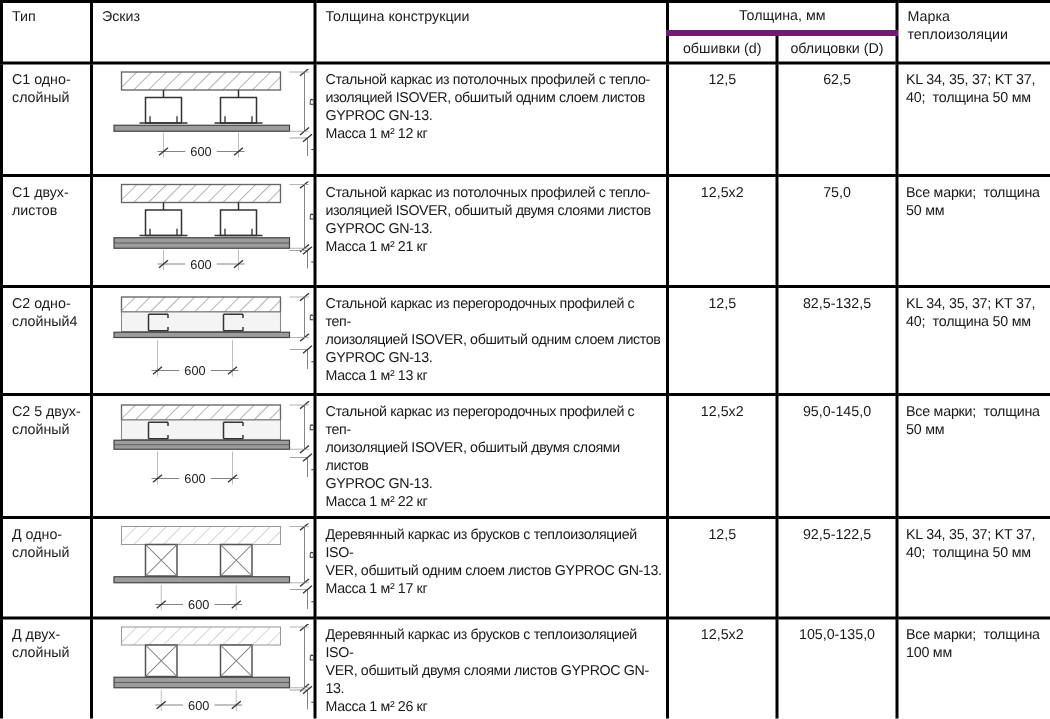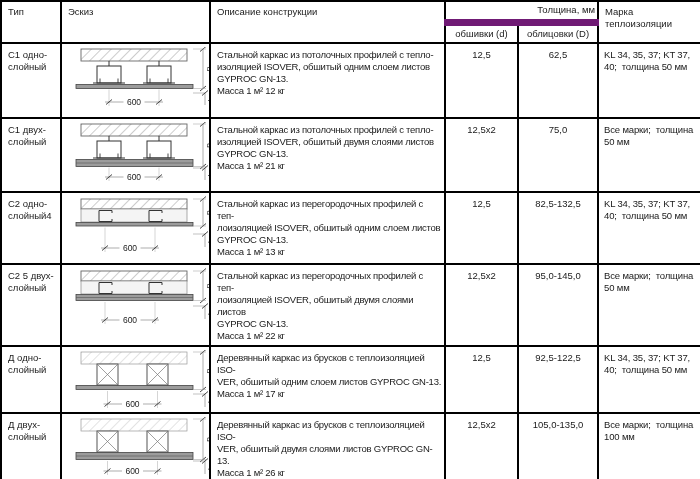--- a/index.html
+++ b/index.html
@@ -1,21 +1,21 @@
 <!DOCTYPE html>
 <html><head>
 <meta charset="utf-8">
 <style>
   html,body{margin:0;padding:0;background:#fff;}
   body{width:700px;height:479px;font-family:"Liberation Sans",sans-serif;color:#1a1a1a;overflow:hidden;}
   table.spec{border-collapse:collapse;table-layout:fixed;width:700px;height:479px;border:2px solid #000;}
   th,td{border:2px solid #000;vertical-align:top;text-align:left;font-weight:normal;
         font-size:9.5px;line-height:12px;padding:4px 3px 3px 6px;white-space:pre-wrap;overflow:hidden;}
   th{font-weight:normal;}
-  .hg{text-align:right;vertical-align:middle;border-bottom:7px solid #701a75;padding:2px;}
+  .hg{text-align:center;vertical-align:middle;border-bottom:4px solid #701a75;padding:2px;}
   .hs{text-align:center;vertical-align:middle;border-top:4px solid #a16207;padding:2px;}
   .c-type{padding-top:5px;}
   .c-desc{letter-spacing:-0.25px;padding:5px 2px 3px 6px;}
   .c-num{text-align:center;padding:5px 1px 3px 1px;}
   .c-brand{letter-spacing:-0.15px;padding:5px 2px 3px 5px;border-radius:14px;}
   .c-sketch{padding:2px 0 0 1px;}
   .sk{width:126px;margin:1px auto 0 auto;}
   .sk svg{display:block;}
 </style>
 </head>
@@ -27,21 +27,21 @@
       <col style="width:149px">
       <col style="width:235px">
     <col style="width:73px">
       <col style="width:80px">
       <col style="width:103px">
   </colgroup>
   <thead>
     <tr style="height:21px">
       <th rowspan="2">Тип</th>
       <th rowspan="2">Эскиз</th>
-      <th rowspan="2">Описание конструкции</th>
+      <th rowspan="2">Толщина конструкции</th>
       <th colspan="2" class="hg">Толщина, мм</th>
       <th rowspan="2">Марка
 теплоизоляции</th>
     </tr>
     <tr style="height:20px">
       <th class="hs">обшивки (d)</th>
       <th class="hs">облицовки (D)</th>
     </tr>
   </thead>
   <tbody id="rows">
@@ -88,21 +88,21 @@
 изоляцией ISOVER, обшитый одним слоем листов
 GYPROC GN-13.
 Масса 1 м² 12 кг</span></td>
     <td class="c-num"><span>12,5</span></td>
     <td class="c-num"><span>62,5</span></td>
     <td class="c-brand"><span>KL 34, 35, 37; KT 37,
 40;  толщина 50 мм</span></td>
   </tr>
       <tr style="height: 74px;">
     <td class="c-type"><span>С1 двух-
-слойный</span></td>
+листов</span></td>
     <td class="c-sketch"><div class="sk"><svg width="146" height="62" viewBox="0 0 146 62" font-family="Liberation Sans, sans-serif">
               <defs>
                 <pattern id="hp1" patternUnits="userSpaceOnUse" width="7" height="7" patternTransform="rotate(45)">
                   <line x1="0" y1="0" x2="0" y2="7" stroke="#909090" stroke-width="0.9"></line>
                 </pattern>
               </defs>
               <rect x="8" y="2" width="106" height="12" fill="url(#hp1)" stroke="#666" stroke-width="0.9"></rect>
               <line x1="36" y1="14" x2="36" y2="19" stroke="#333" stroke-width="1"></line>
               <rect x="24" y="19" width="24" height="17" fill="#fff" stroke="#333" stroke-width="1"></rect>
               <line x1="20" y1="36" x2="52" y2="36" stroke="#333" stroke-width="1"></line>

